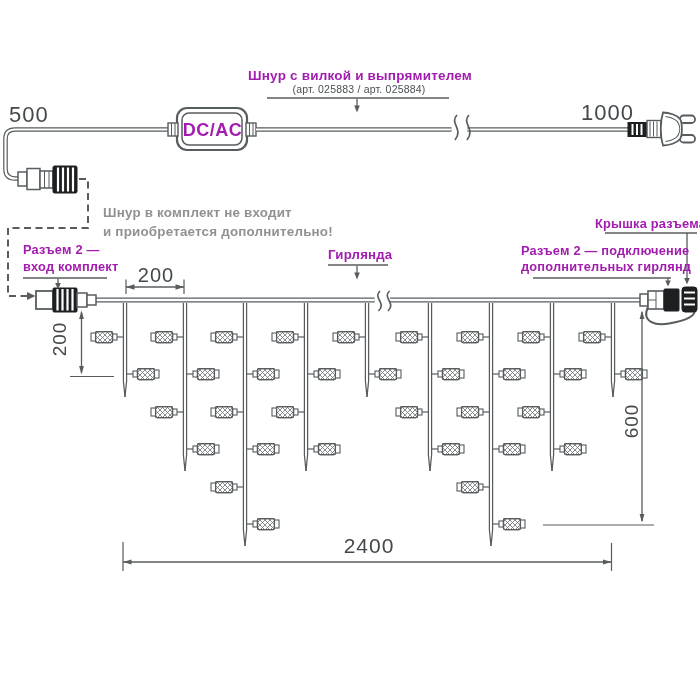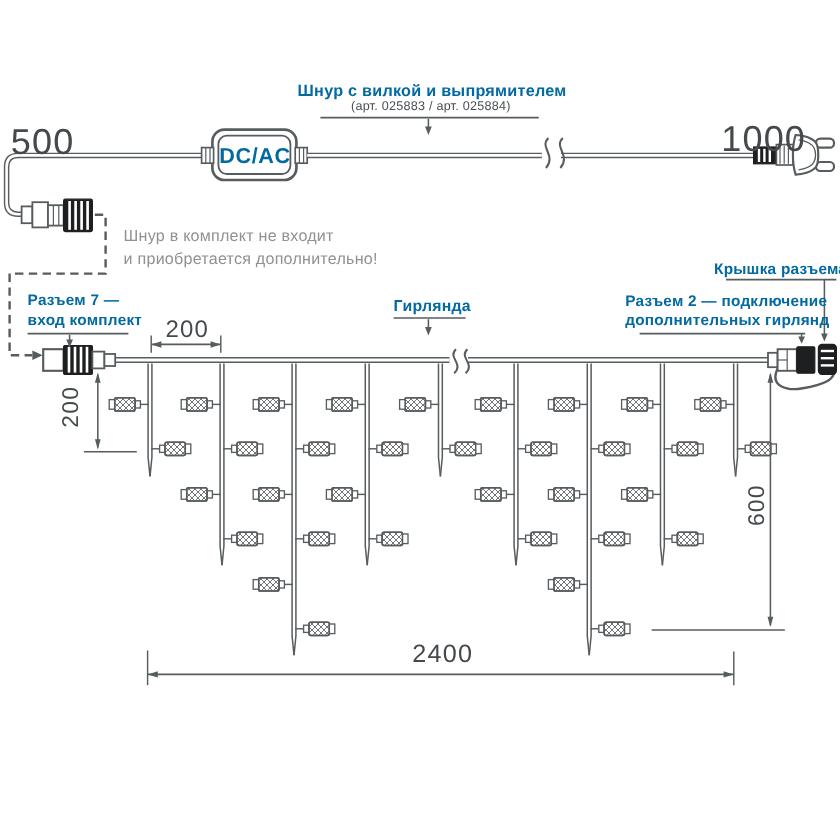--- a/index.html
+++ b/index.html
@@ -1,25 +1,25 @@
 <!DOCTYPE html>
 <html><head>
 <meta charset="utf-8">
 <style>
   html,body{margin:0;padding:0;background:#fff;}
   .canvas{position:relative;width:700px;height:700px;background:#fff;overflow:hidden;
           font-family:"Liberation Sans",sans-serif;}
   .canvas svg{position:absolute;left:0;top:0;}
-  .lbl{position:absolute;color:#0369a1;white-space:nowrap;}
+  .lbl{position:absolute;color:#a21caf;white-space:nowrap;}
   .dim{font-size:20px;letter-spacing:1px;color:#44494c;font-weight:400;}
-  .dim-big{font-size:30px;}
+  .dim-big{font-size:22px;}
   .name{font-weight:600;font-size:12.8px;line-height:17px;letter-spacing:0.2px;}
   .center{text-align:center;}
   .rot{transform:rotate(-90deg);}
-  .note{color:#8f9291;font-weight:400;font-size:13.4px;line-height:19px;letter-spacing:0.2px;}
+  .note{color:#8f9291;font-weight:700;font-size:13.4px;line-height:19px;letter-spacing:0.2px;margin-top:16px;}
   .small{font-weight:400;font-size:10.5px;letter-spacing:0.2px;}
   .tube-o{fill:none;stroke:#575c5f;}
   .tube-i{fill:none;stroke:#ffffff;}
   .ln{stroke:#575c5f;fill:none;}
   .blk{fill:#1d1f20;stroke:#1d1f20;}
   .wht{fill:#fff;stroke:#575c5f;}
   .arr{fill:#575c5f;stroke:none;}
 </style>
 </head>
 <body>
@@ -477,32 +477,32 @@
     </g>
     <g>
       <line class="ln" stroke-width="1.3" x1="605" y1="233" x2="697" y2="233"></line>
       <line class="ln" stroke-width="1.3" x1="687" y1="233" x2="687" y2="278.5"></line>
       <polygon class="arr" points="687,284.5 684.2,278 689.8,278"></polygon>
     </g>
   </g>
 </svg>
 
 <div class="lbl dim dim-big" style="left:9px;top:102px;">500</div>
-<div class="lbl dim dim-big" style="left:581px;top:100px;margin-left:20px;">1000</div>
+<div class="lbl dim dim-big" style="left:581px;top:100px;">1000</div>
 
 <div class="lbl name center" style="left:248px;top:67px;width:222px;font-size:13.5px;">Шнур с вилкой и выпрямителем</div>
 <div class="lbl small center" style="left:248px;top:83px;width:222px;color:#4a5054;">(арт. 025883 / арт. 025884)</div>
 
 <div class="lbl note" style="left:103px;top:187px;">
   <div>Шнур в комплект не входит</div>
   <div>и приобретается дополнительно!</div>
 </div>
 
 <div class="lbl name" style="left:23px;top:241px;">
-  <div>Разъем 7 —</div>
+  <div>Разъем 2 —</div>
   <div>вход комплект</div>
 </div>
 
 <div class="lbl dim center" style="left:129px;top:264px;width:54px;">200</div>
 <div class="lbl dim center rot" style="left:28px;top:330px;width:60px;height:18px;font-size:19px;">200</div>
 <div class="lbl dim center rot" style="left:600px;top:412px;width:60px;height:18px;font-size:19px;">600</div>
 <div class="lbl dim center" style="left:339px;top:534px;width:60px;font-size:21px;">2400</div>
 
 <div class="lbl name center" style="left:328px;top:246px;width:60px;font-size:13.2px;">Гирлянда</div>
 

